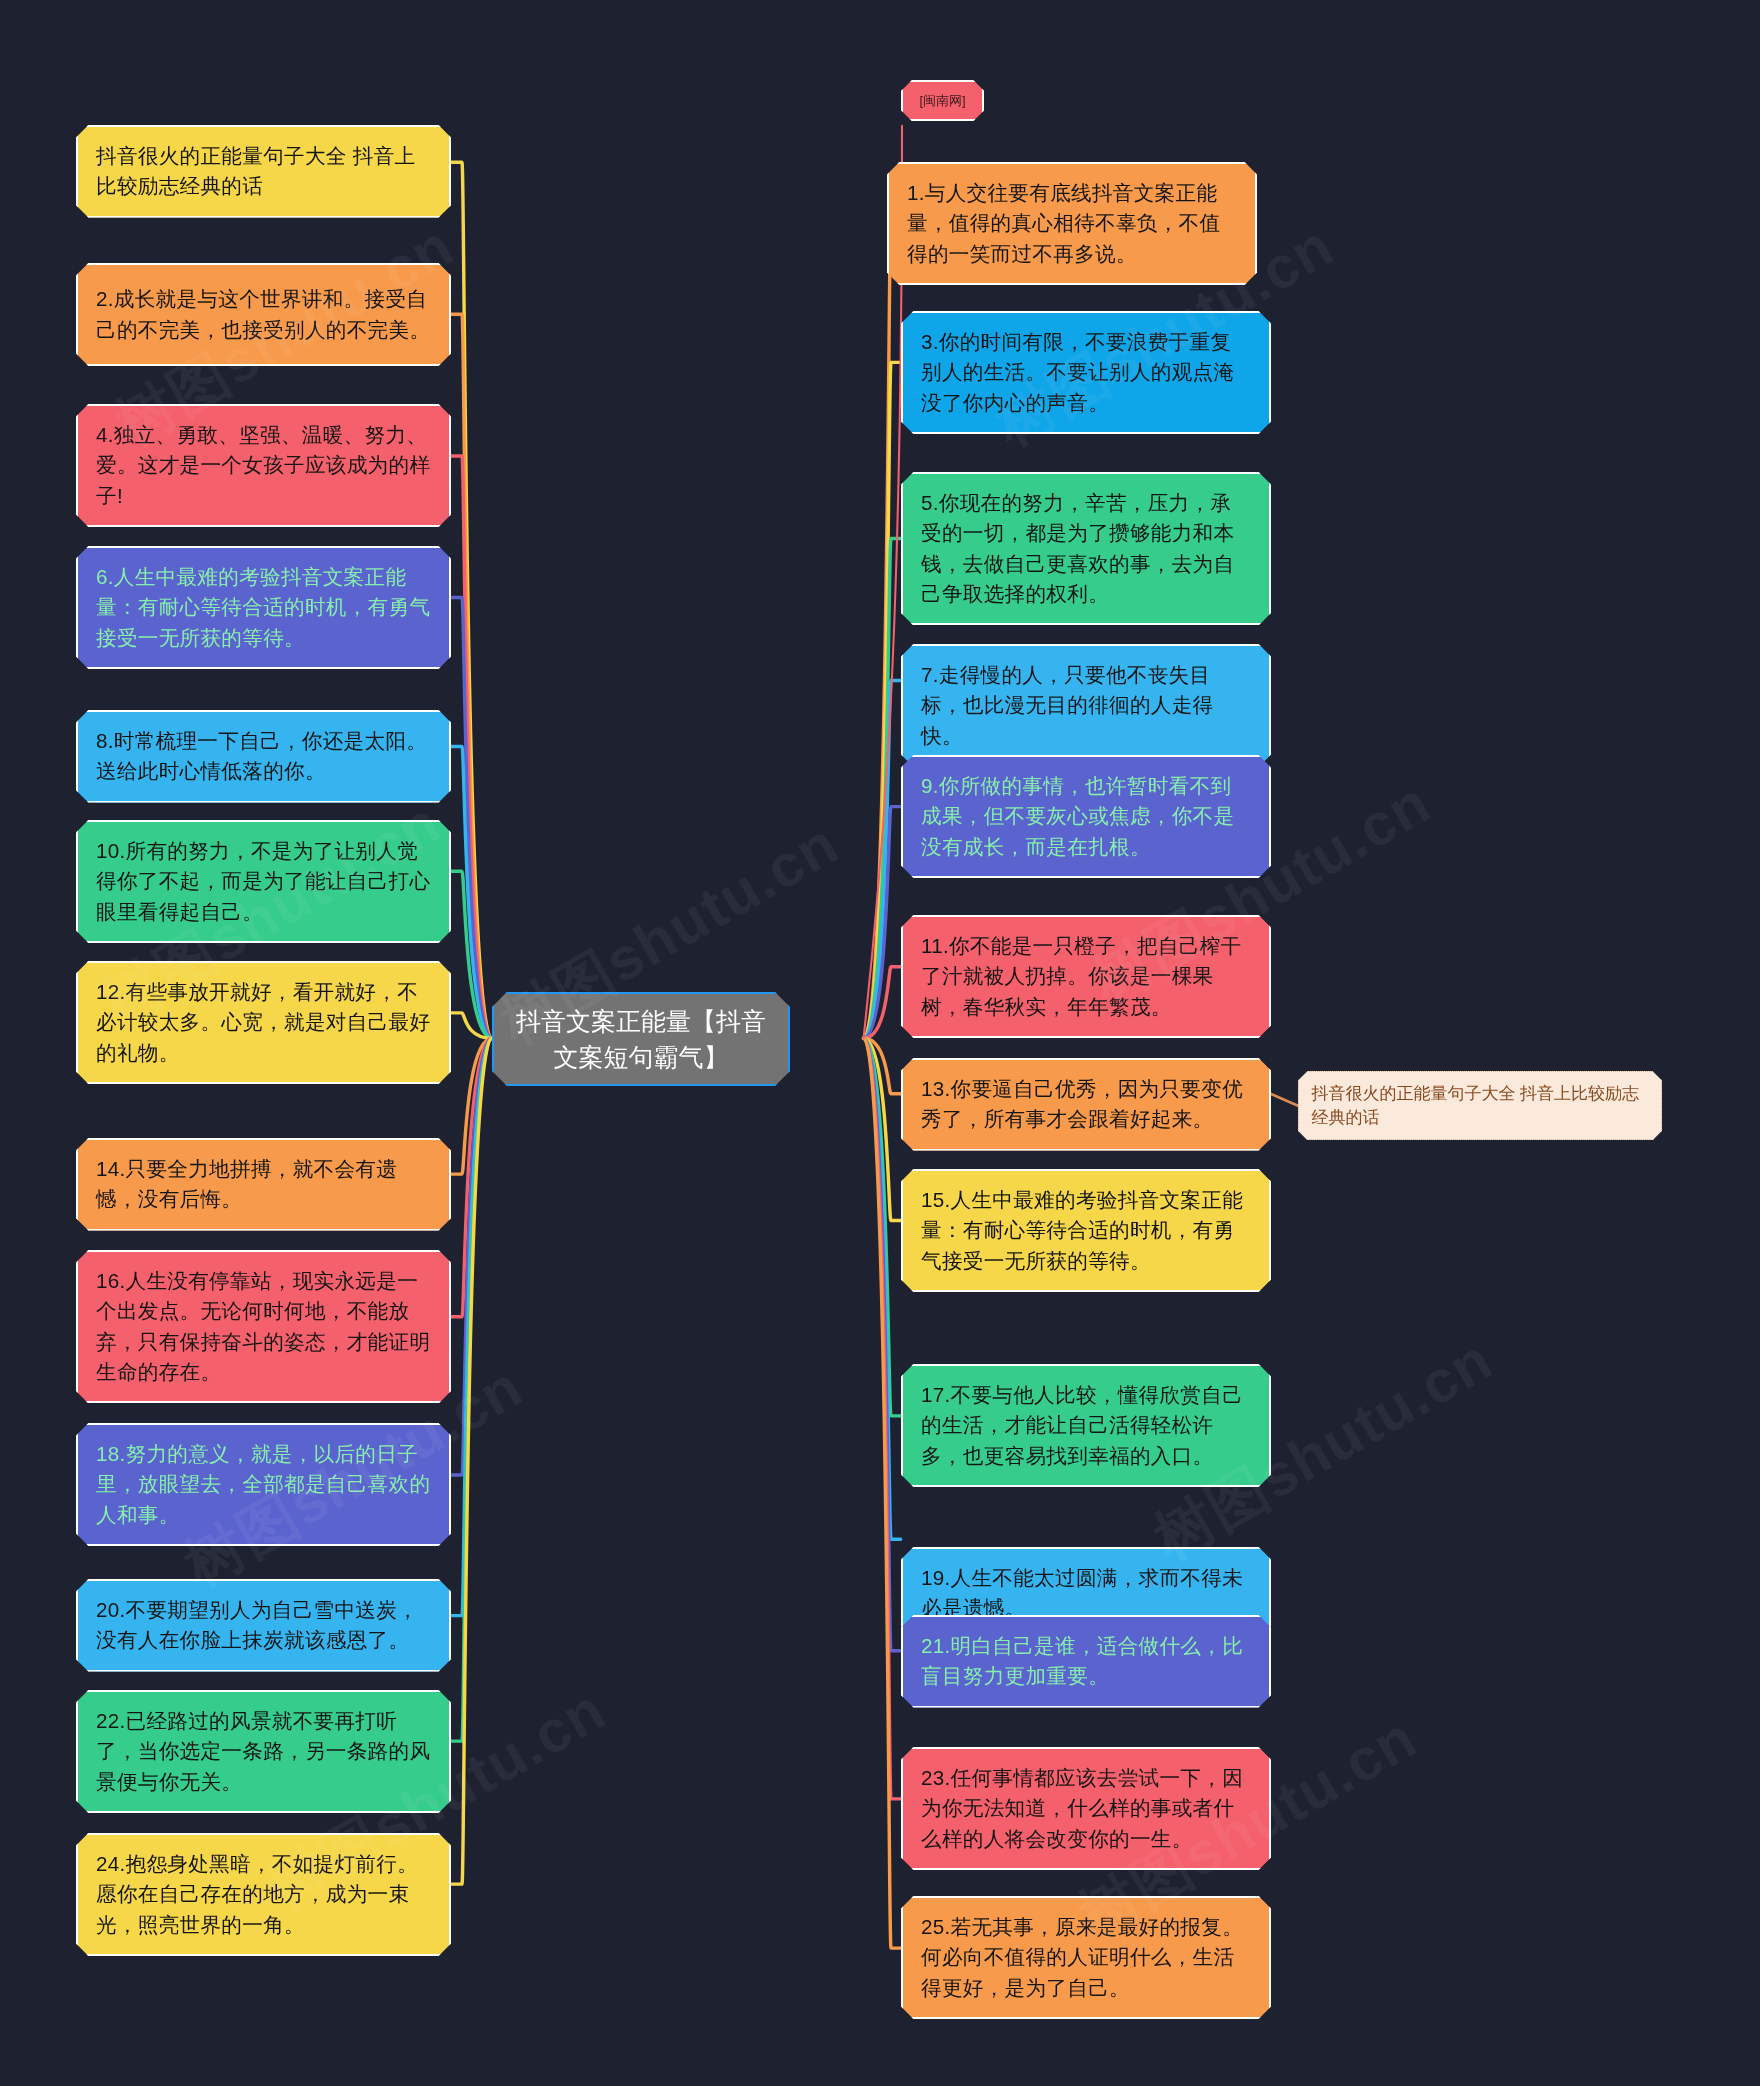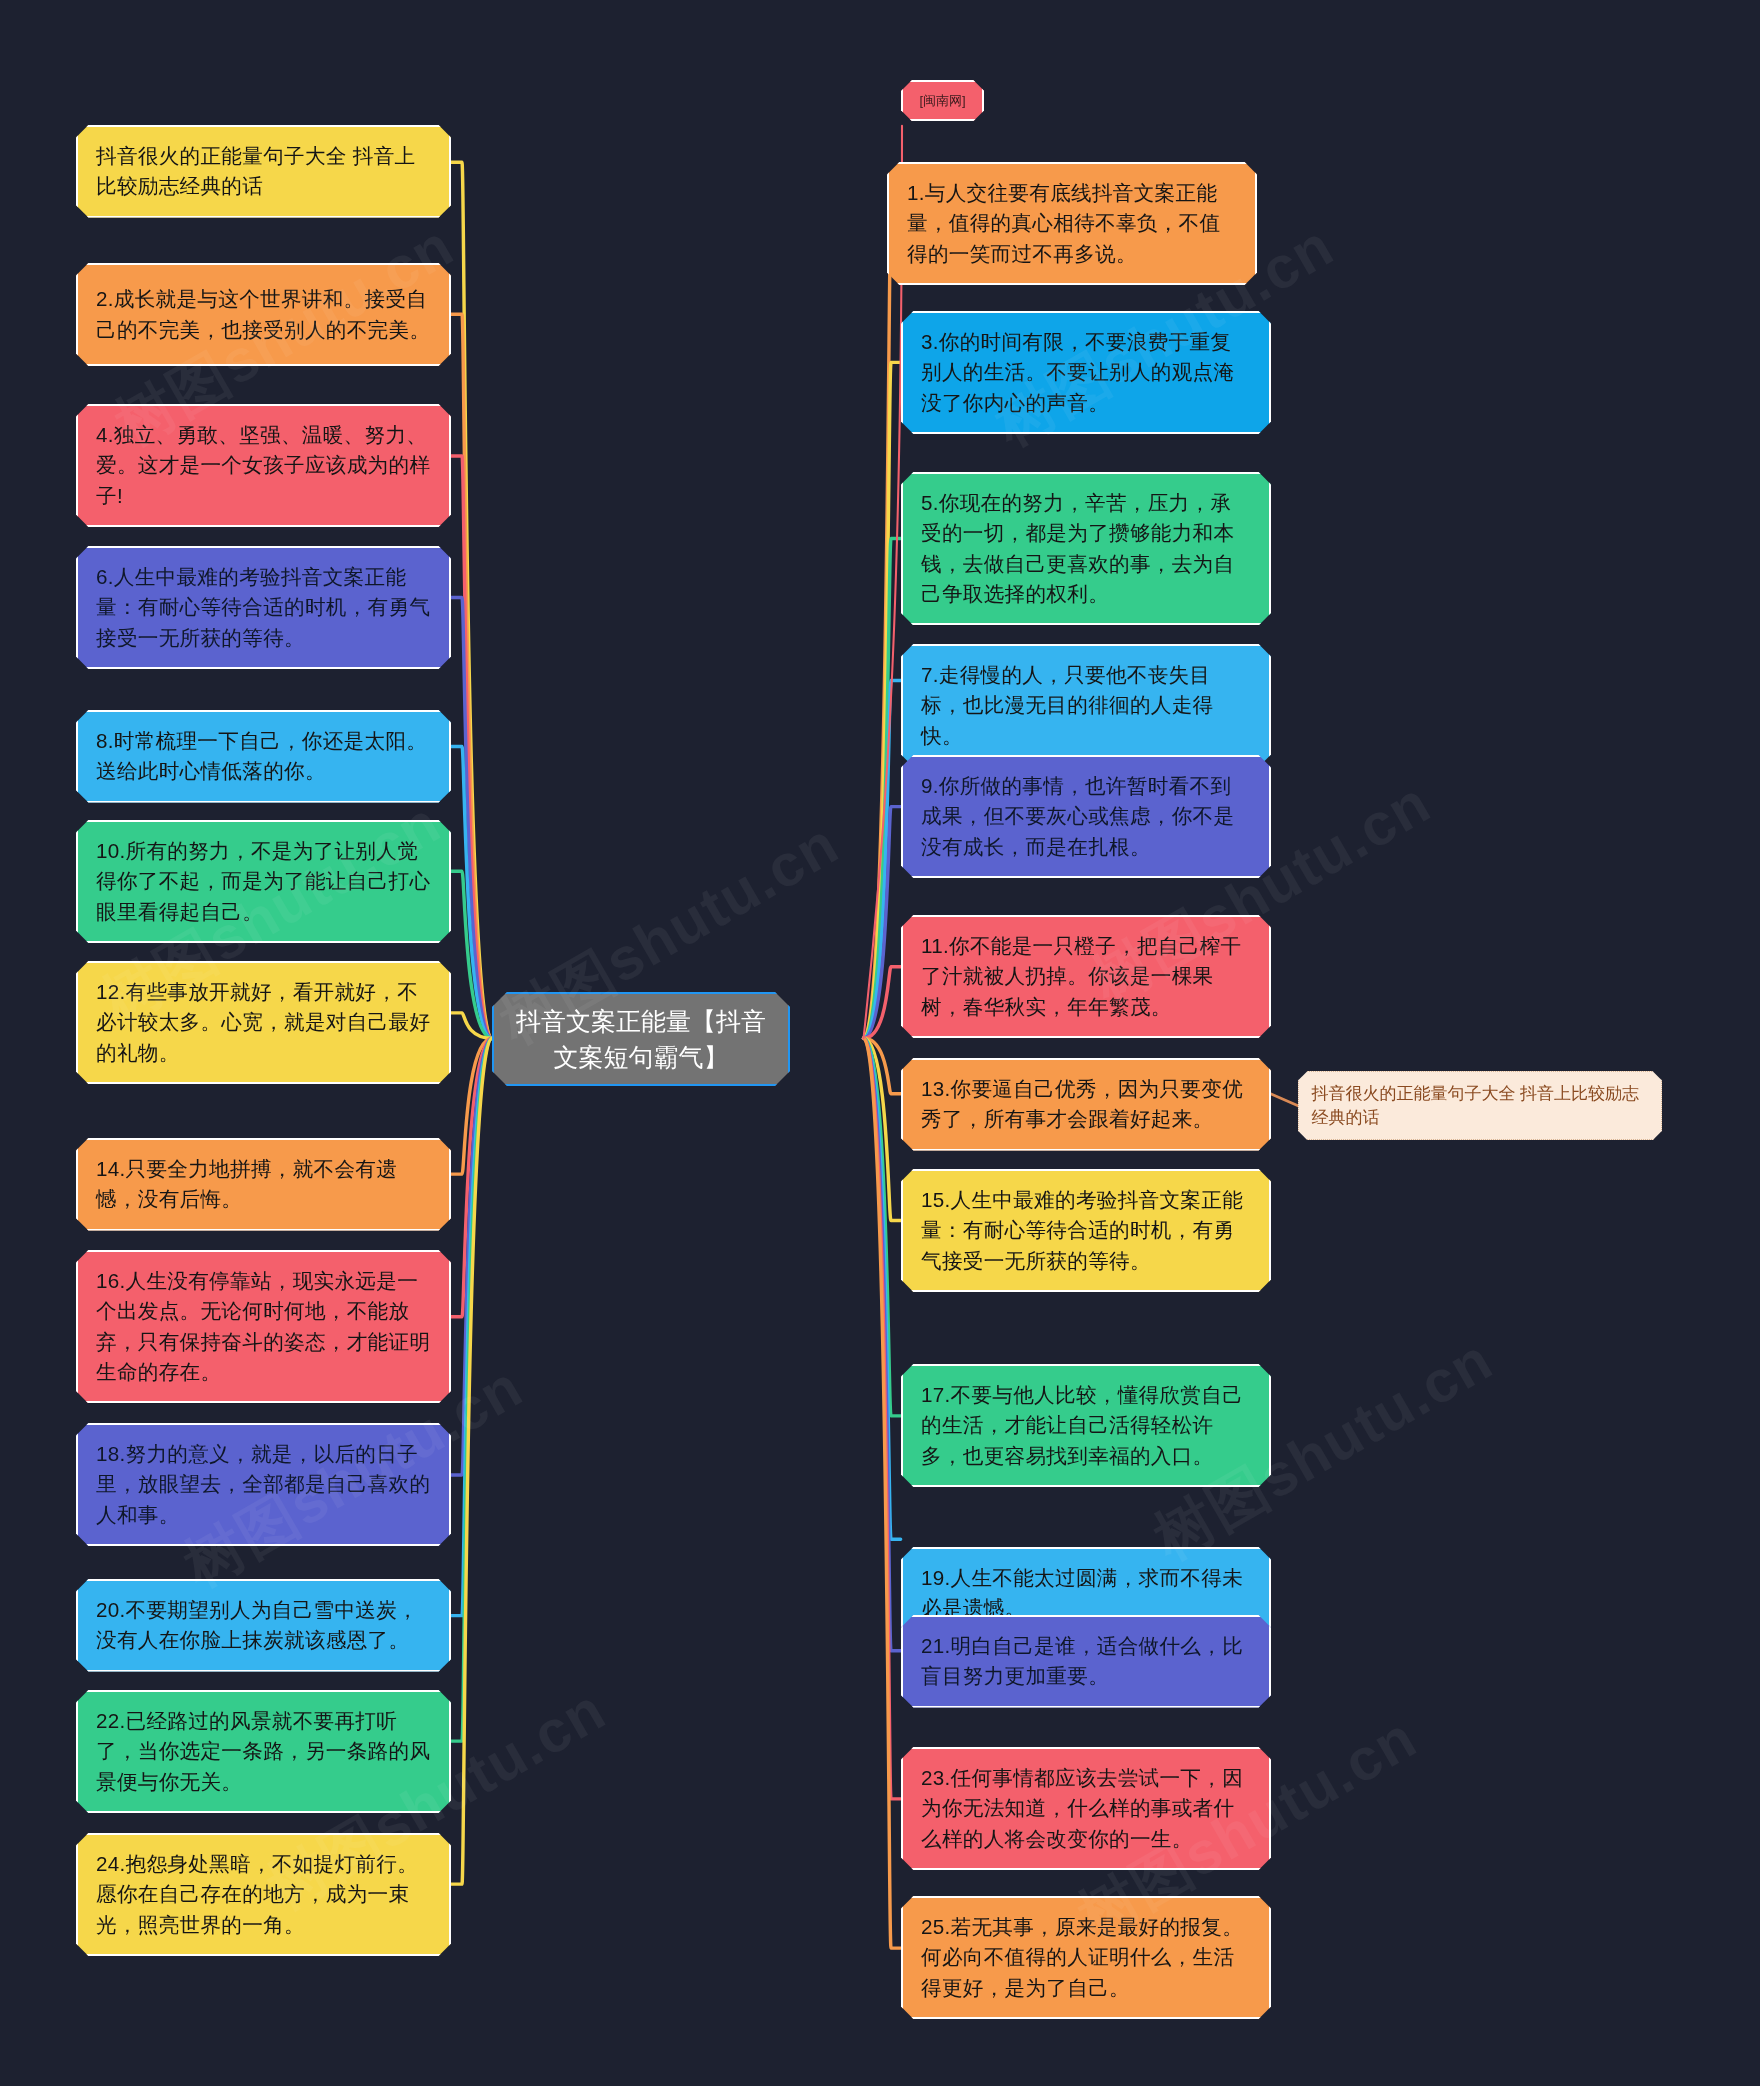--- a/index.html
+++ b/index.html
@@ -52,21 +52,21 @@
     line-height: 1.48;
     letter-spacing: 0.3px;
     color: #1d1d1d;
     background: #f6d74a;
     border: 2.1px solid #ffffff;
     clip-path: polygon(12.4px 0, calc(100% - 12.4px) 0, 100% 12.4px, 100% calc(100% - 12.4px), calc(100% - 12.4px) 100%, 12.4px 100%, 0 calc(100% - 12.4px), 0 12.4px);
     box-shadow: 0 1.4px 0 rgba(0,0,0,0.25);
   }
   .node .txt { display: block; width: 100%; }
   .node.dark-text { color: #151515; }
-  .node.light-text { color: #0f172a; }
+  .node.light-text { color: #86efac; }
 
   
   .root {
     position: absolute;
     z-index: 4;
     display: flex;
     align-items: center;
     justify-content: center;
     text-align: center;
     font-size: 25px;

